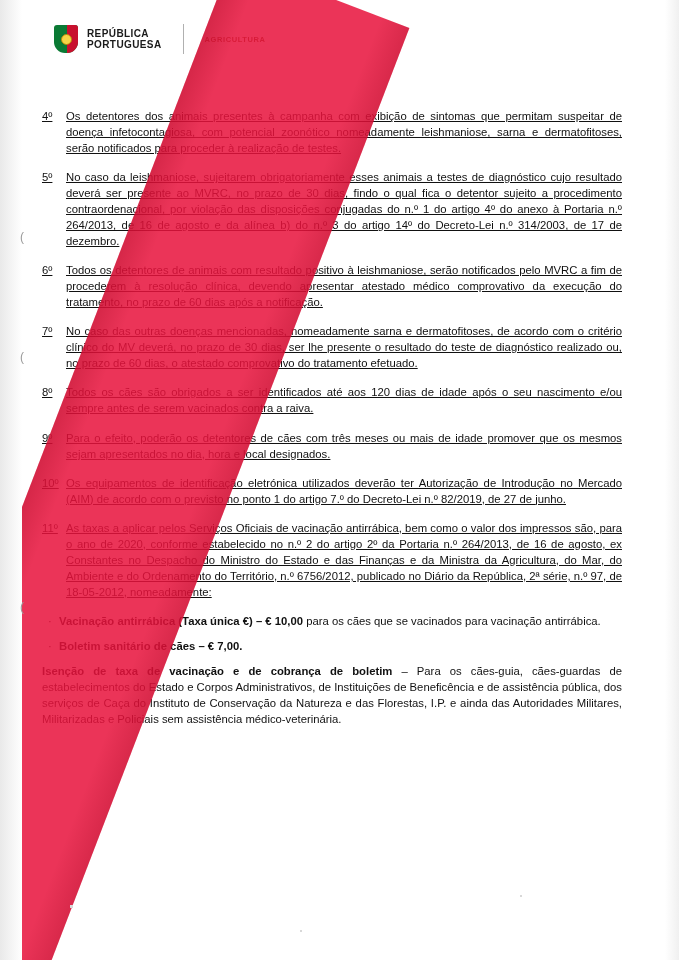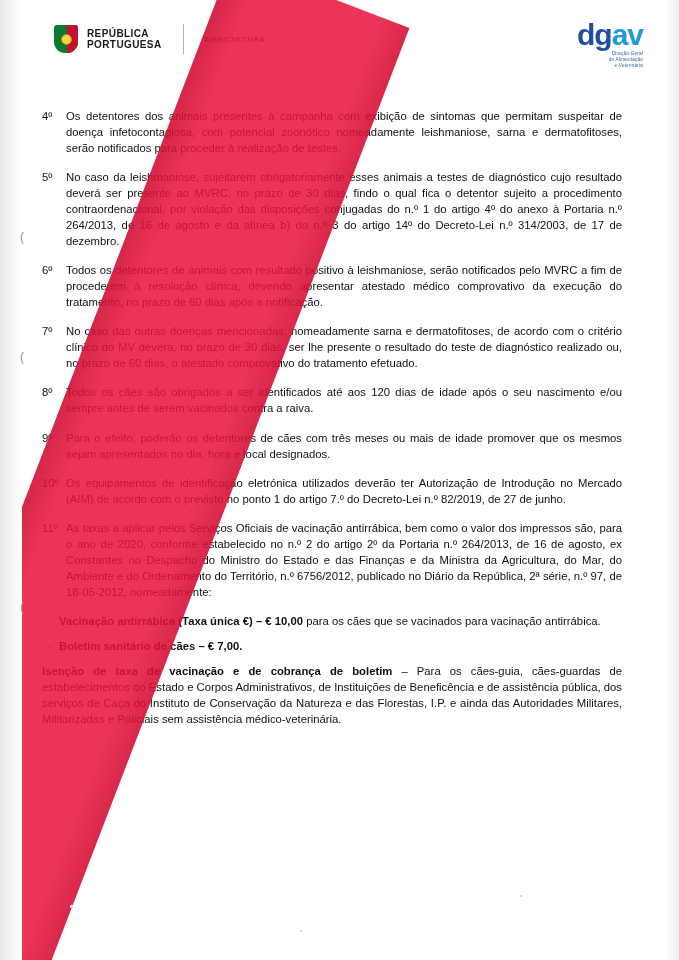--- a/index.html
+++ b/index.html
@@ -122,20 +122,21 @@
     left: 42px;
     width: 580px;
     font-size: 11.3px;
     color: #111;
     line-height: 1.42;
   }
   .para {
     display: flex;
     margin-bottom: 13px;
     text-align: justify;
+    text-decoration: underline;
   }
   .num {
     flex: 0 0 auto;
     min-width: 19px;
     padding-right: 5px;
   }
   .ptext {
     flex: 1 1 auto;
     text-align: justify;
   }
@@ -209,28 +210,20 @@
         <div class="red"></div>
         <div class="dot"></div>
       </div>
       <div class="rep-text">
         <div>REPÚBLICA</div>
         <div>PORTUGUESA</div>
       </div>
       <div class="divider-v"></div>
       <div class="agri">AGRICULTURA</div>
     </div>
-    <div class="brand-right">
-      <div class="dgav"><span>dg</span><span class="av">av</span></div>
-      <div class="dgav-sub">
-        <div>Direção-Geral</div>
-        <div>de Alimentação</div>
-        <div>e Veterinária</div>
-      </div>
-    </div>
   </div>
 
   <div class="content">
 
     <div class="para">
       <div class="num">4º</div>
       <div class="ptext">Os detentores dos animais presentes à campanha com exibição de sintomas que permitam suspeitar de doença infetocontagiosa, com potencial zoonótico nomeadamente leishmaniose, sarna e dermatofitoses, serão notificados para proceder à realização de testes.</div>
     </div>
 
     <div class="para">

